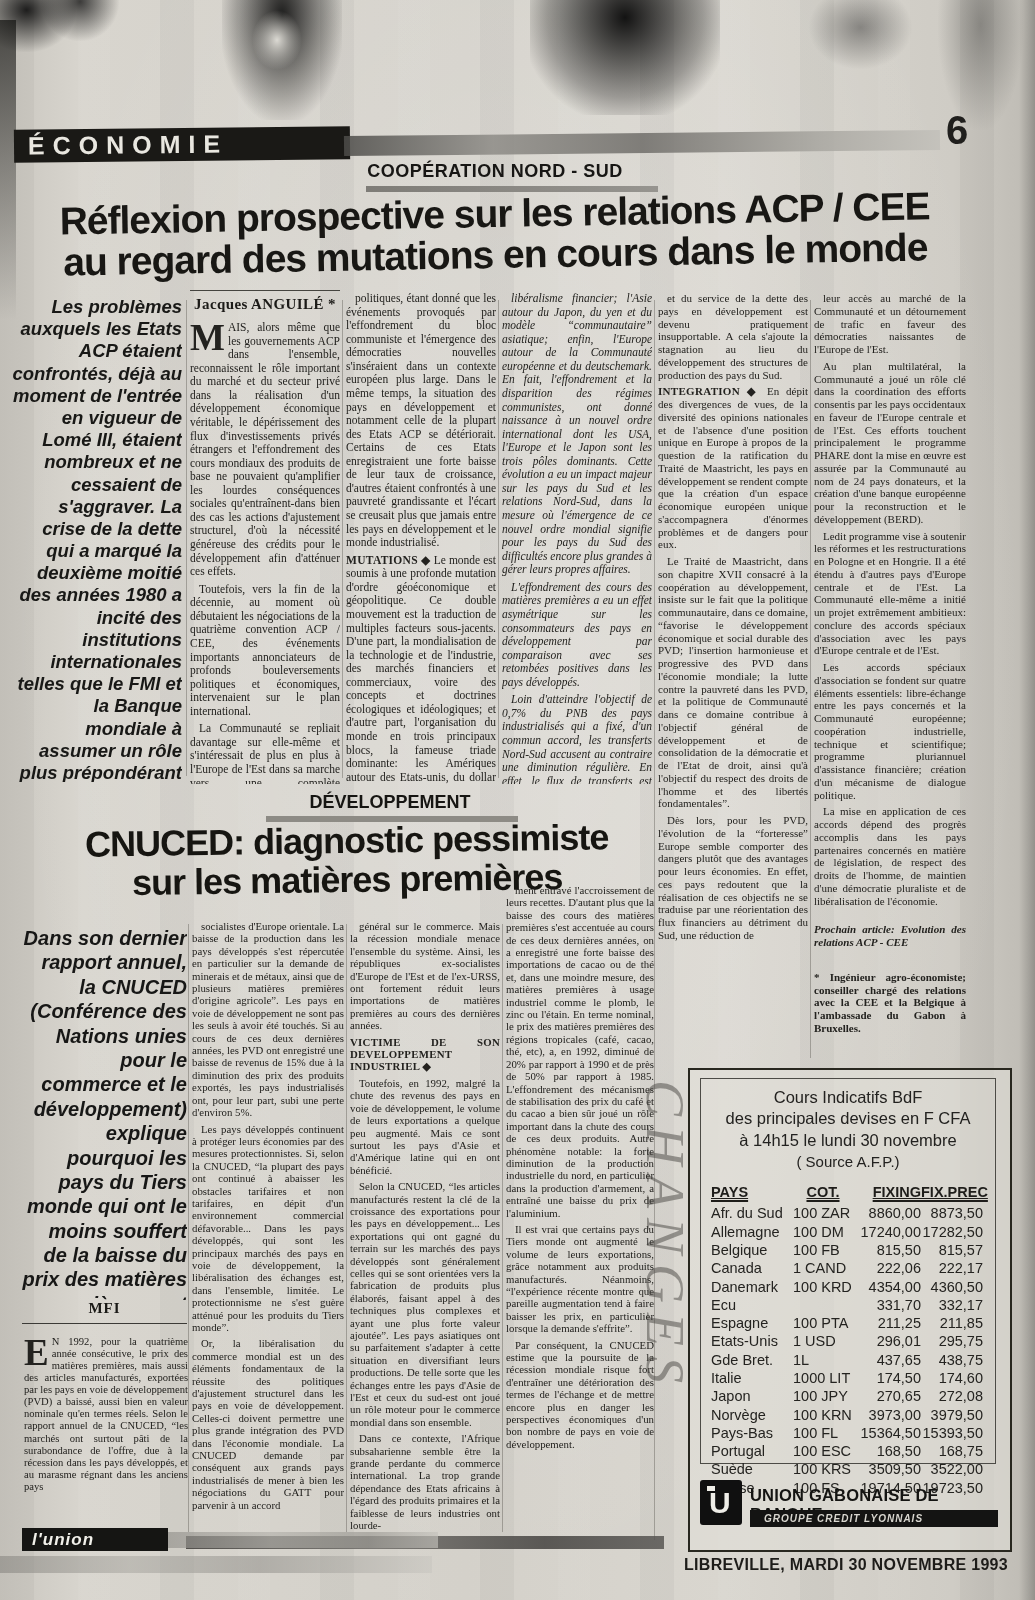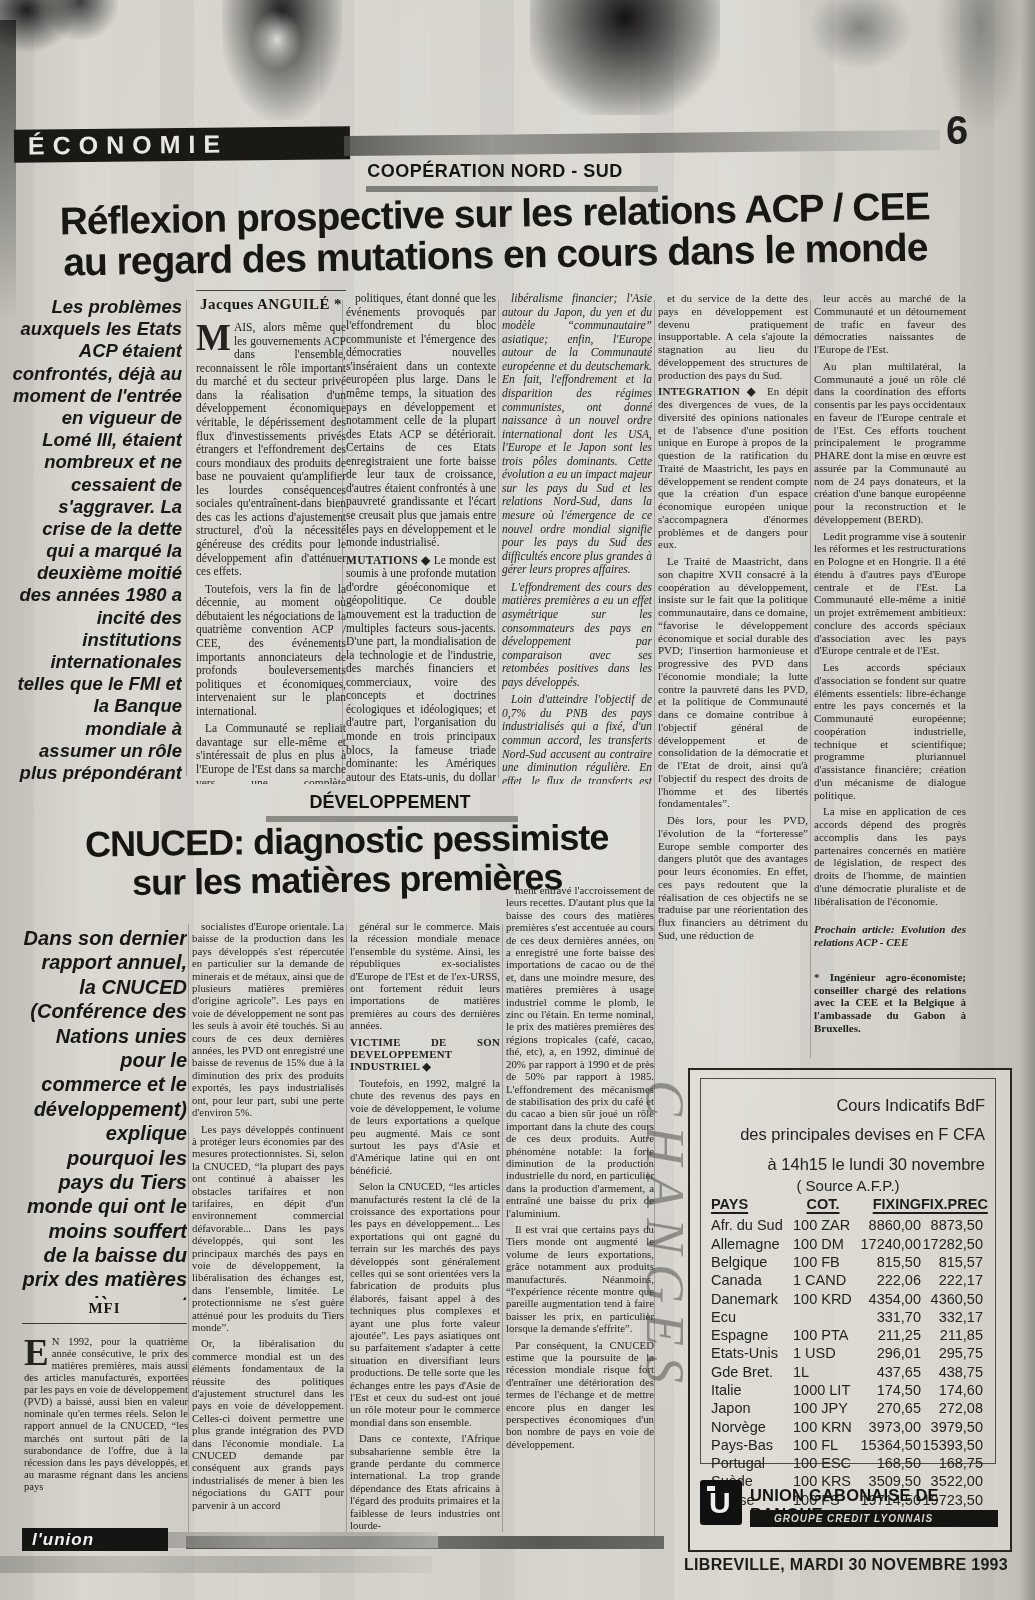--- a/index.html
+++ b/index.html
@@ -39,21 +39,21 @@
   .lead1{position:absolute;left:10px;top:296px;width:172px;height:486px;overflow:hidden;text-align:right;
       font:bold italic 18.5px/1.2 "Liberation Sans",sans-serif;color:#181816;}
   .lead2{position:absolute;left:22px;top:926px;width:165px;height:374px;overflow:hidden;text-align:right;
       font:bold italic 20px/1.22 "Liberation Sans",sans-serif;color:#171716;}
   .ncol{position:absolute;font-family:"Liberation Serif",serif;text-align:justify;color:#23221f;overflow:hidden;}
   .ncol p{margin:0 0 4px;text-indent:9px;}
   .ncol p.nodent{text-indent:0;}
   .fs115{font-size:11.5px;line-height:1.18;}
   .fs110{font-size:11px;line-height:1.16;}
   .fs108{font-size:10.8px;line-height:1.15;}
-  #a1c1{left:196px;top:290px;width:150px;height:494px;}
+  #a1c1{left:190px;top:290px;width:150px;height:494px;}
   #a1c2{left:346px;top:292px;width:150px;height:492px;}
   #a1c3{left:502px;top:292px;width:150px;height:492px;font-style:italic;}
   #a1c4{left:658px;top:292px;width:150px;height:786px;}
   #a1c5{left:814px;top:292px;width:152px;height:772px;}
   #a2c1{left:24px;top:1336px;width:164px;height:196px;font-size:10.6px;line-height:1.14;}
   #a2c2{left:192px;top:920px;width:152px;height:614px;}
   #a2c3{left:350px;top:920px;width:150px;height:614px;}
   #a2c4{left:506px;top:884px;width:148px;height:614px;}
   .byline{font:bold 15px "Liberation Serif",serif;text-align:center;letter-spacing:.4px;color:#1c1b18;
       border-top:1.5px solid #45443f;padding:5px 0 8px;}
@@ -72,36 +72,36 @@
   .mfi{position:absolute;left:22px;top:1300px;width:165px;text-align:center;
       font:bold 15px "Liberation Serif",serif;letter-spacing:1px;color:#1b1a17;
       border-bottom:1.5px solid #3b3a36;padding-bottom:6px;}
 
   
   .changes-vert{position:absolute;left:648px;top:1080px;width:48px;height:462px;writing-mode:vertical-rl;
       font:italic 54px "Liberation Serif",serif;letter-spacing:10px;color:rgba(72,70,66,.5);}
   #changesBox{position:absolute;left:688px;top:1068px;width:320px;height:480px;
       border:2px solid #28271f;background:rgba(226,224,217,.55);}
   #ratesCard{position:absolute;left:10px;top:8px;width:274px;height:372px;border:1.5px solid #4c4b46;padding:8px 10px 4px;}
-  .rt{font:16.5px "Liberation Sans",sans-serif;text-align:right;line-height:1.3;color:#232220;margin-top:8px;}
+  .rt{font:16.5px "Liberation Sans",sans-serif;text-align:center;line-height:1.3;color:#232220;}
   .rt-src{font:15px "Liberation Sans",sans-serif;text-align:center;line-height:1.4;color:#232220;}
-  .thead{display:grid;grid-template-columns:82px 60px 68px 62px;
-      font:bold 14.5px "Liberation Sans",sans-serif;color:#1e1d1a;}
+  .thead{display:grid;grid-template-columns:82px 60px 68px 62px;margin-top:12px;
+      font:bold 14.5px "Liberation Sans",sans-serif;color:#1e1d1a;text-decoration:underline;}
   .thead span{text-decoration:underline;text-decoration-thickness:2px;text-underline-offset:3px;}
   .h0{text-align:left;} .h1{text-align:center;} .h2{text-align:right;} .h3{text-align:right;}
   #tbody{margin-top:4px;}
   .trow{display:grid;grid-template-columns:82px 60px 68px 62px;font:14.5px/18.3px "Liberation Sans",sans-serif;color:#242320;}
   .tcell.c0{text-align:left;} .tcell.c1{} .tcell.c2{text-align:right;} .tcell.c3{text-align:right;}
   #ugb{position:absolute;left:8px;bottom:8px;width:300px;height:64px;}
   .ugb-logo{position:absolute;left:2px;top:2px;width:42px;height:45px;background:#101010;border-radius:3px;}
   .ugb-logo .u{position:absolute;left:9px;top:6px;font:bold 30px/34px "Liberation Sans",sans-serif;color:#efeee8;}
   .ugb-logo .flag{position:absolute;left:7px;top:6px;width:8px;height:5px;background:#efeee8;}
   .ugb-title{position:absolute;left:52px;top:8px;font:bold 16.5px "Liberation Sans",sans-serif;letter-spacing:.2px;color:#141412;}
   .ugb-bar{position:absolute;left:52px;top:32px;width:248px;height:17px;background:#141413;
-      font:bold italic 10px/17px "Liberation Sans",sans-serif;color:#d8d6cf;padding-left:24px;letter-spacing:1px;box-sizing:border-box;}
+      font:bold italic 10px/17px "Liberation Sans",sans-serif;color:#d8d6cf;padding-left:14px;letter-spacing:1px;box-sizing:border-box;}
 
   
   .masthead-strip{position:absolute;left:160px;top:1532px;width:278px;height:16px;opacity:.65;
       background:linear-gradient(90deg,#8f8d88,#b3b1ab 40%,#9a9892 75%,#c4c2bc);}
   .masthead{position:absolute;left:22px;top:1528px;width:146px;height:23px;background:#151513;
       font:bold italic 17px/23px "Liberation Sans",sans-serif;color:#f1f0ea;padding-left:10px;letter-spacing:1px;box-sizing:border-box;}
   .bottom-streak{position:absolute;left:0;top:1556px;width:432px;height:17px;opacity:.55;
       background:linear-gradient(90deg,#83817c,#a9a7a1 30%,#908e89 60%,#c7c5bf);}
   .dark-bar{position:absolute;left:186px;top:1536px;width:478px;height:13px;opacity:.85;
       background:linear-gradient(90deg,#3d3b38,#6d6b67 40%,#44423f 75%,#585653);}

